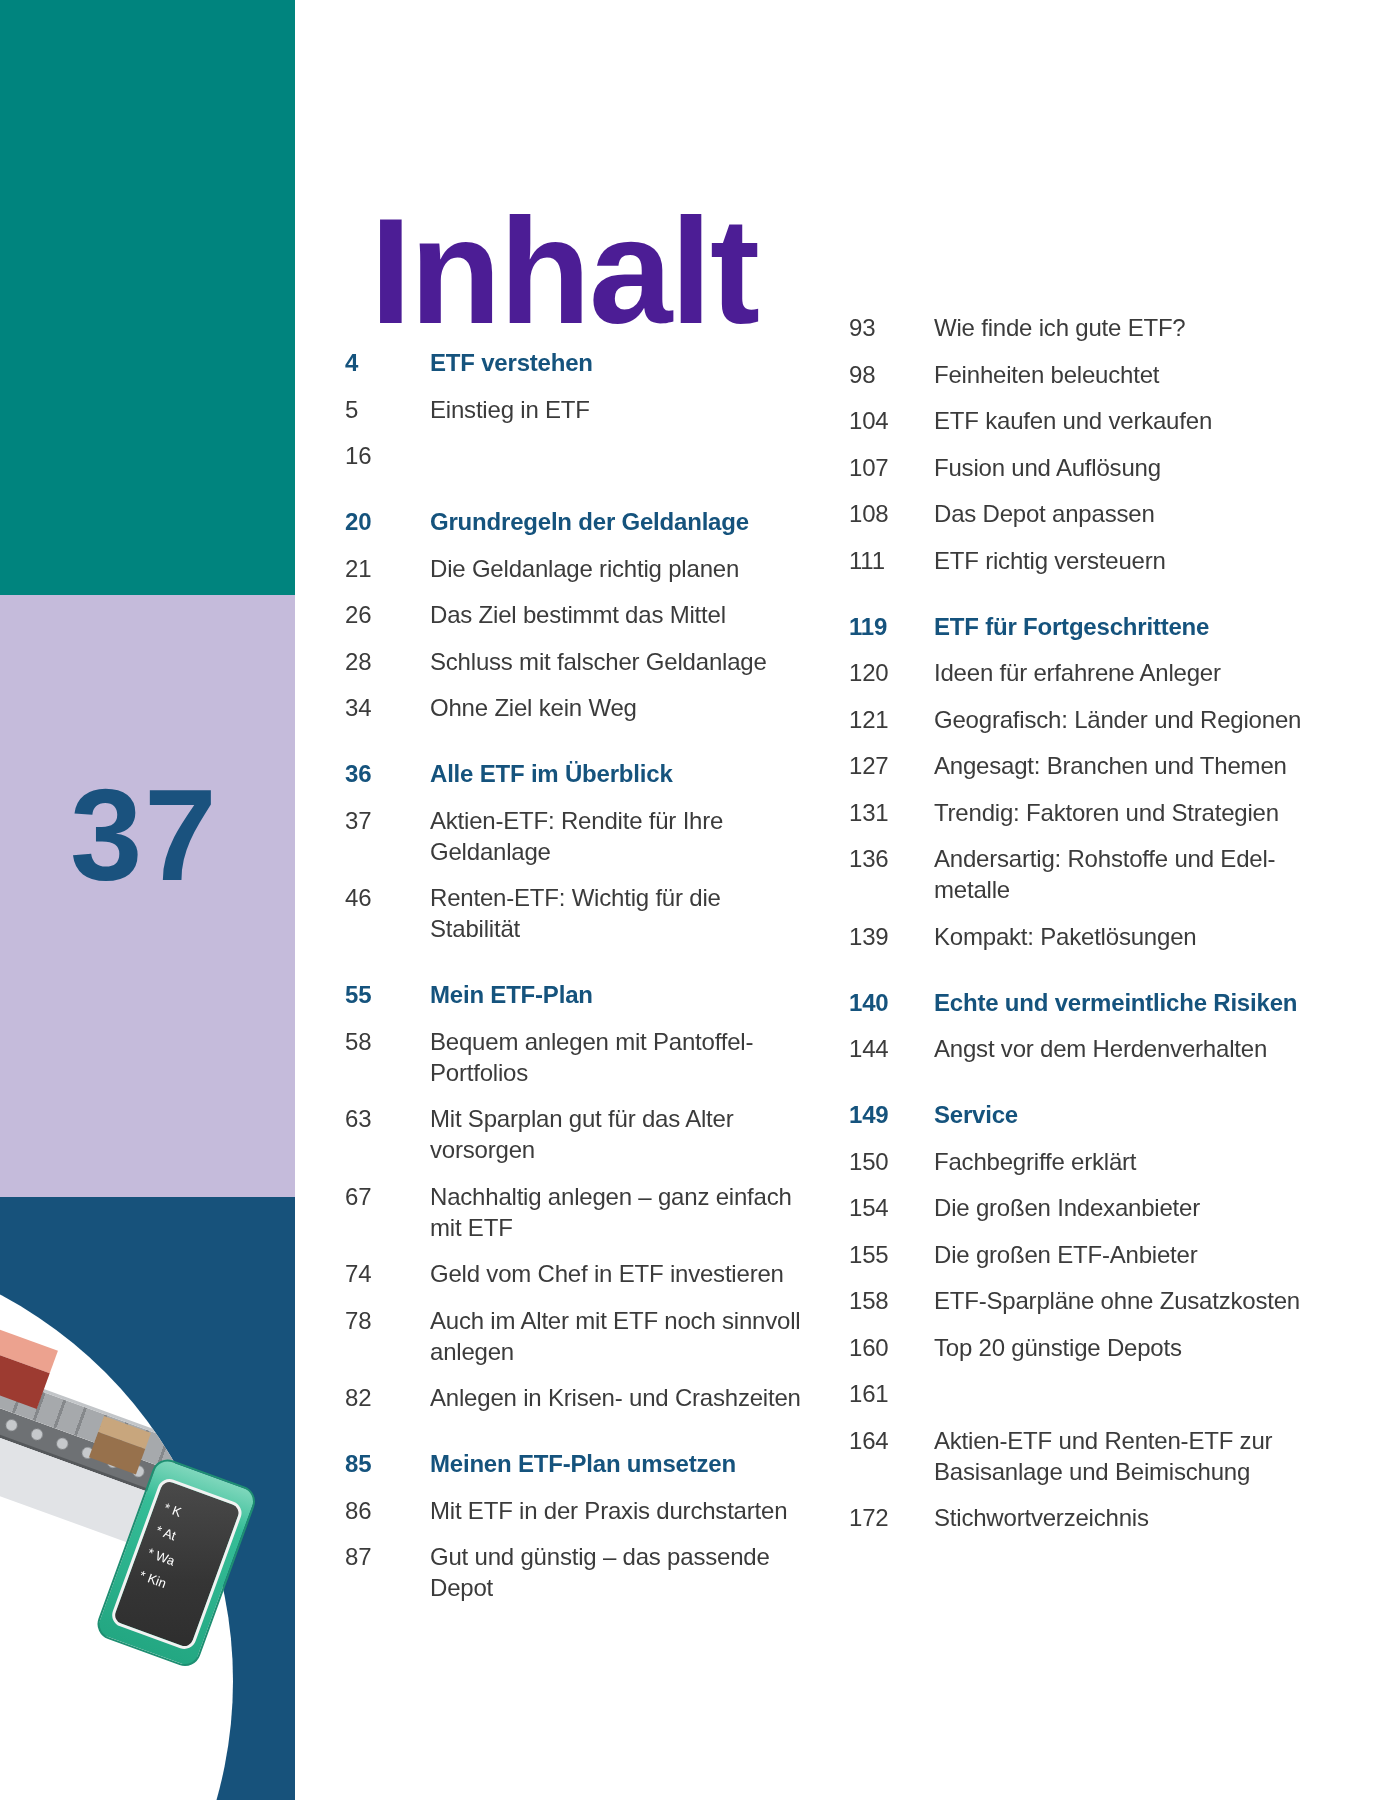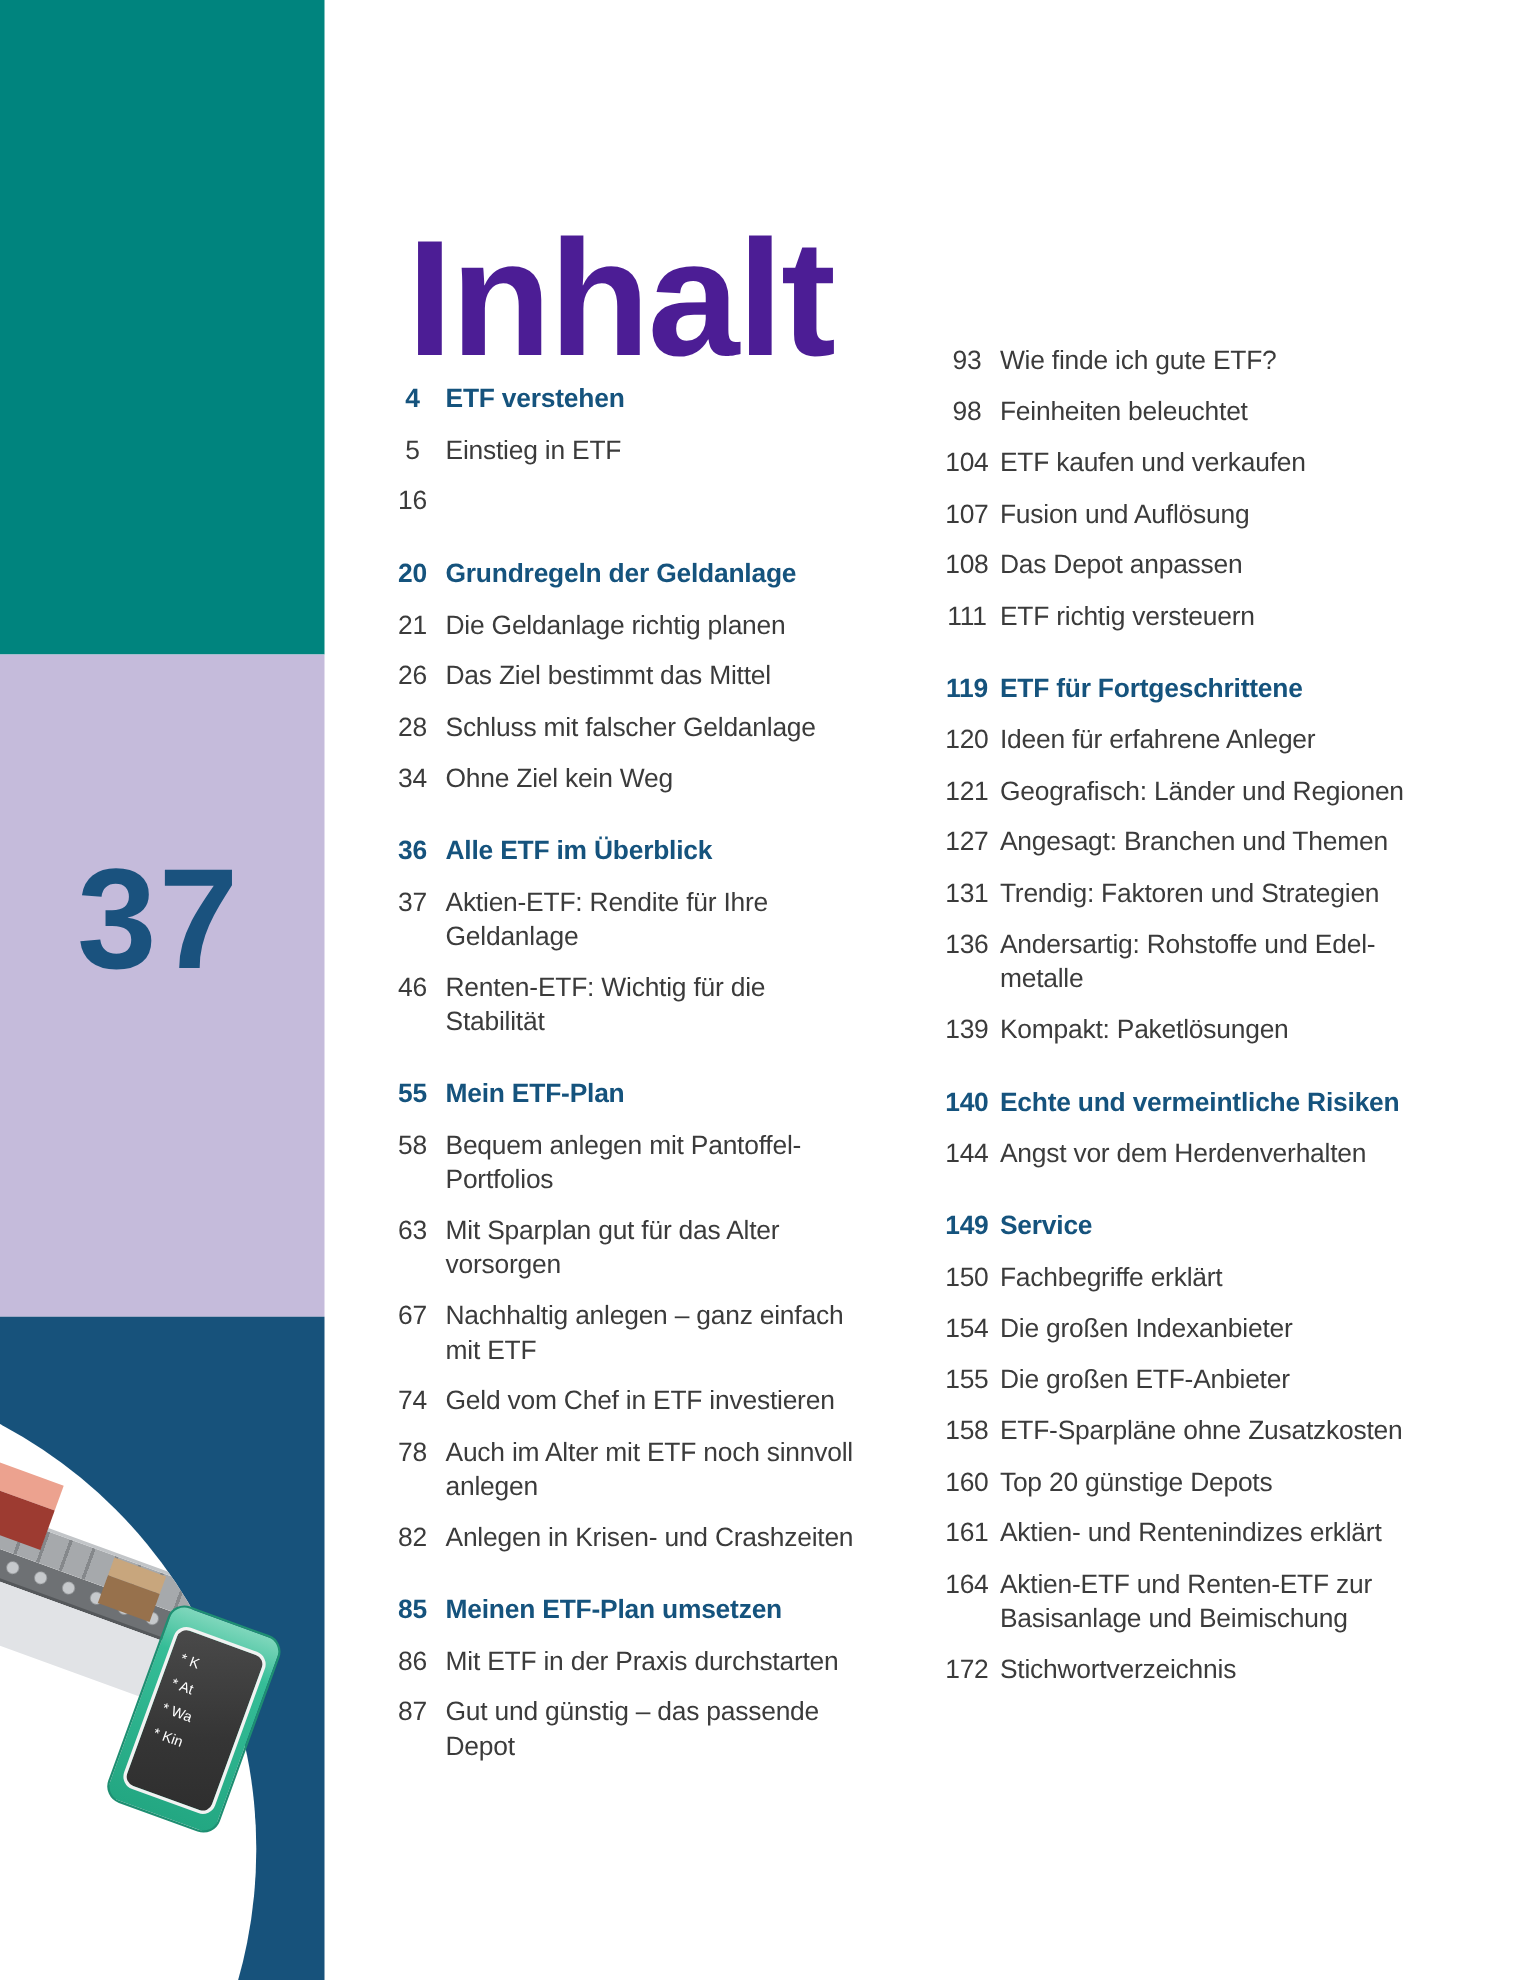--- a/index.html
+++ b/index.html
@@ -23,21 +23,21 @@
     position:absolute;left:370px;top:95px;
     font-size:150px;font-weight:bold;line-height:1;color:#4c1d95;
     letter-spacing:-2px;
   }
   
   .toc-col{position:absolute;top:312px;}
   .toc-col-left{left:345px;width:420px;}
   .toc-col-right{left:849px;width:480px;}
   .toc-row{display:flex;margin-bottom:15.5px;color:#3B3B3B;
     font-size:24px;line-height:31px;letter-spacing:-0.2px;}
-  .toc-row .num{width:60px;text-align:center;flex:none;}
+  .toc-row .num{width:60px;text-align:left;margin-right:25px;flex:none;}
   .toc-row .title{white-space:pre;}
   .toc-row.section{margin-top:35px;font-weight:bold;color:#15537D;}
   .toc-row.section .num{color:#15537D;}
   
   .illu-circle{
     position:absolute;left:-641px;top:47px;width:874px;height:874px;
     border-radius:50%;background:#ffffff;overflow:hidden;
   }
   .ground-shadow{
     position:absolute;left:575px;top:160px;width:420px;height:64px;
@@ -293,21 +293,20 @@
       <div class="toc-row">
         <span class="num">158</span>
         <div class="title">ETF-Sparpläne ohne Zusatzkosten</div>
       </div>
       <div class="toc-row">
         <span class="num">160</span>
         <div class="title">Top 20 günstige Depots</div>
       </div>
       <div class="toc-row">
         <span class="num">161</span>
-        <div class="title">Aktien- und Rentenindizes erklärt</div>
       </div>
       <div class="toc-row">
         <span class="num">164</span>
         <div class="title">Aktien-ETF und Renten-ETF zur
 Basisanlage und Beimischung</div>
       </div>
       <div class="toc-row">
         <span class="num">172</span>
         <div class="title">Stichwortverzeichnis</div>
       </div>

